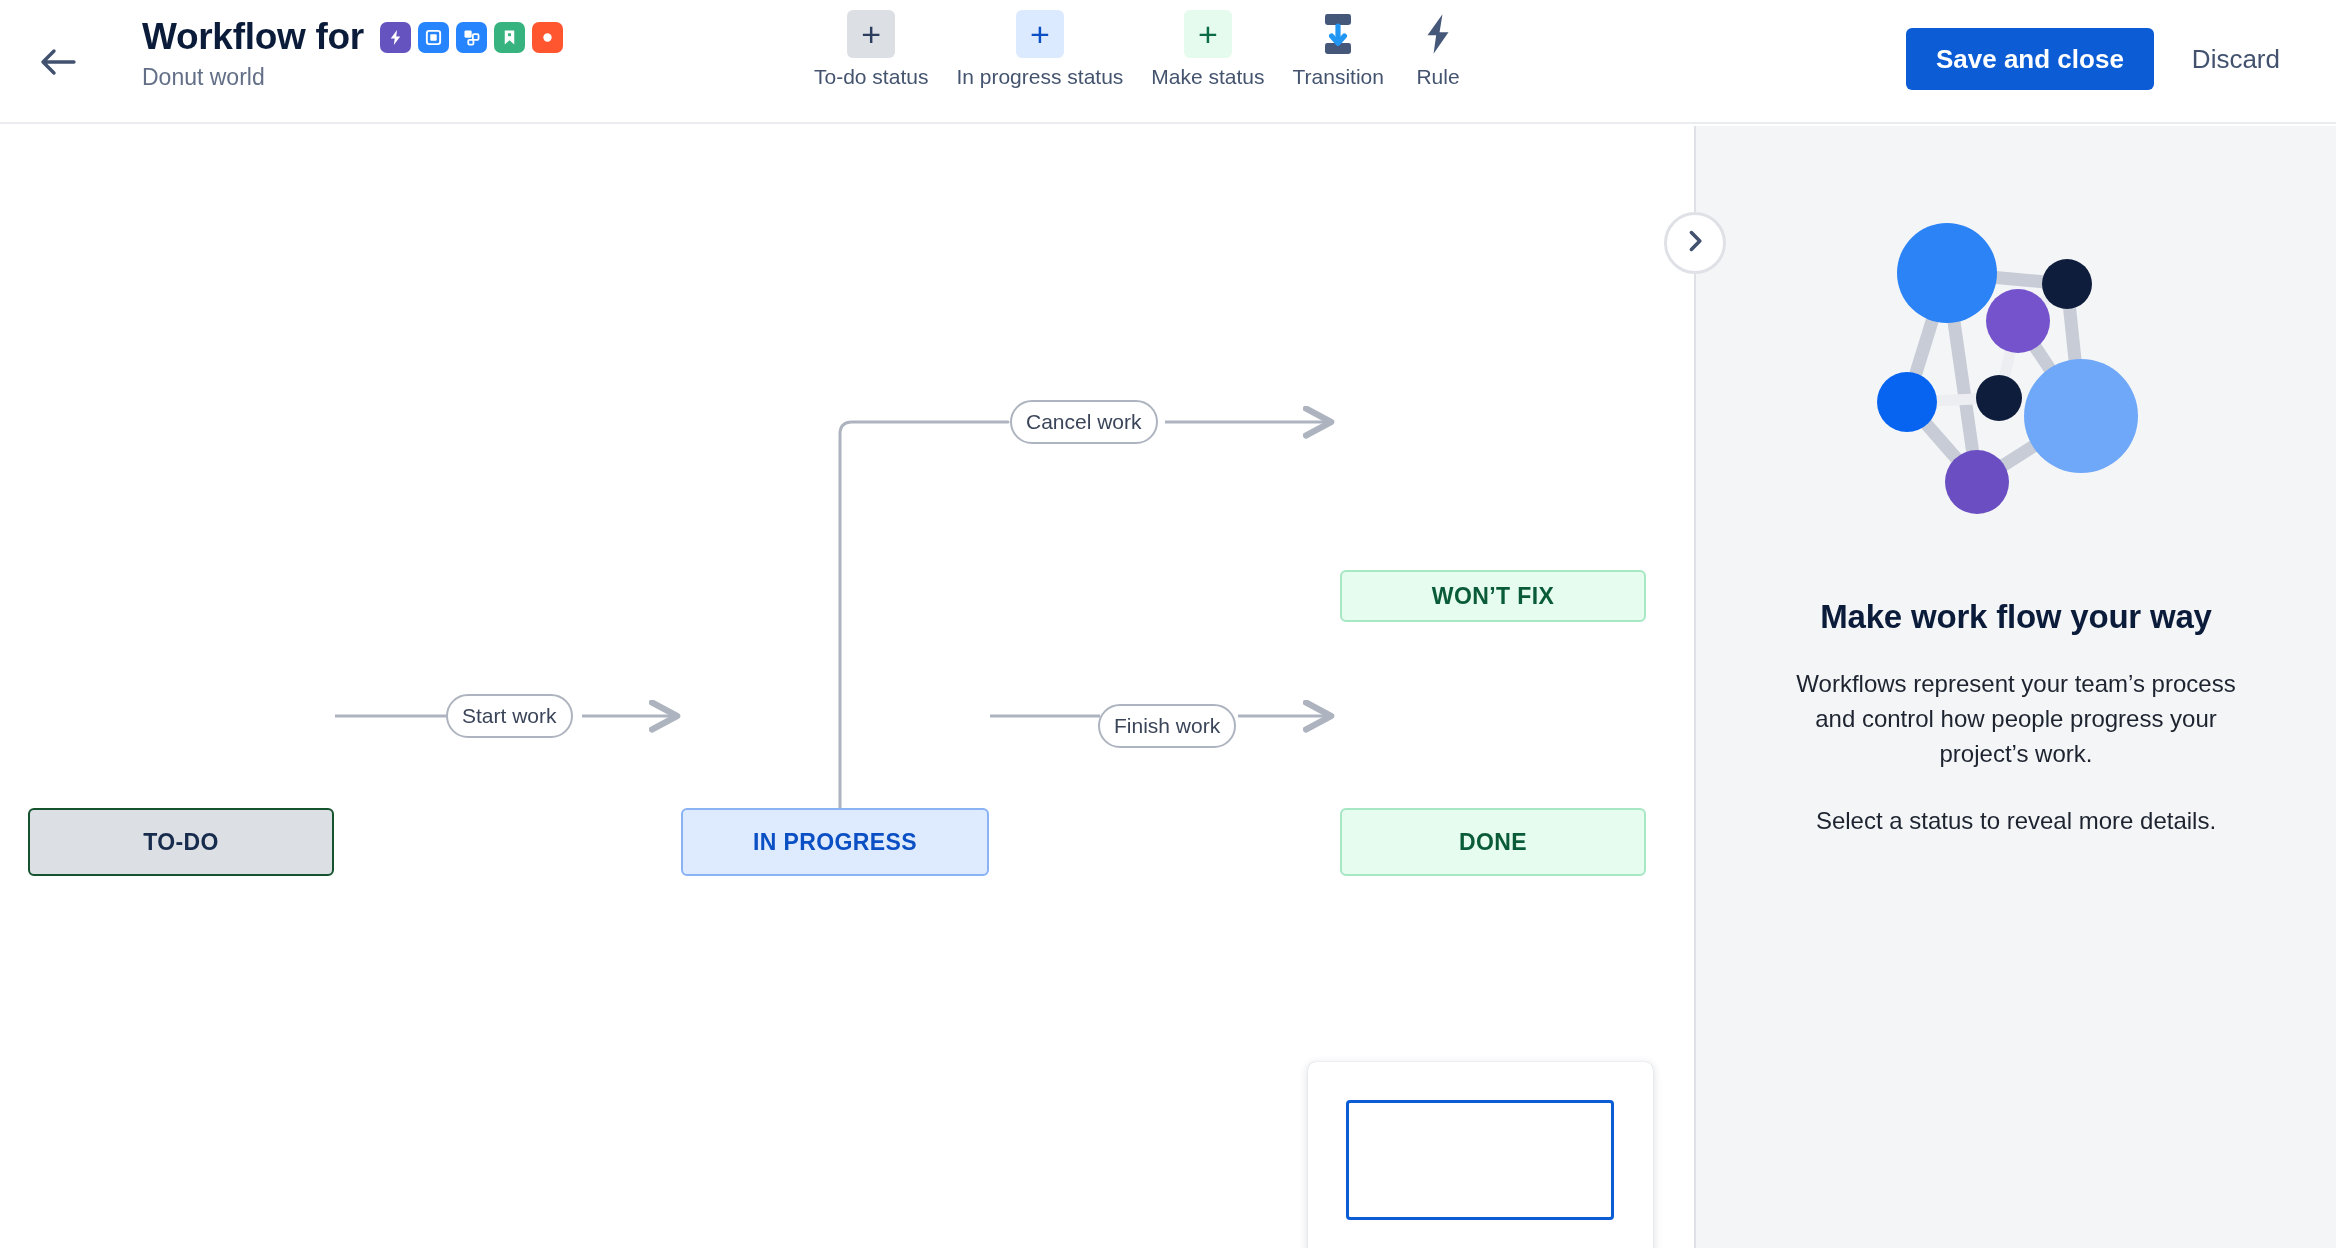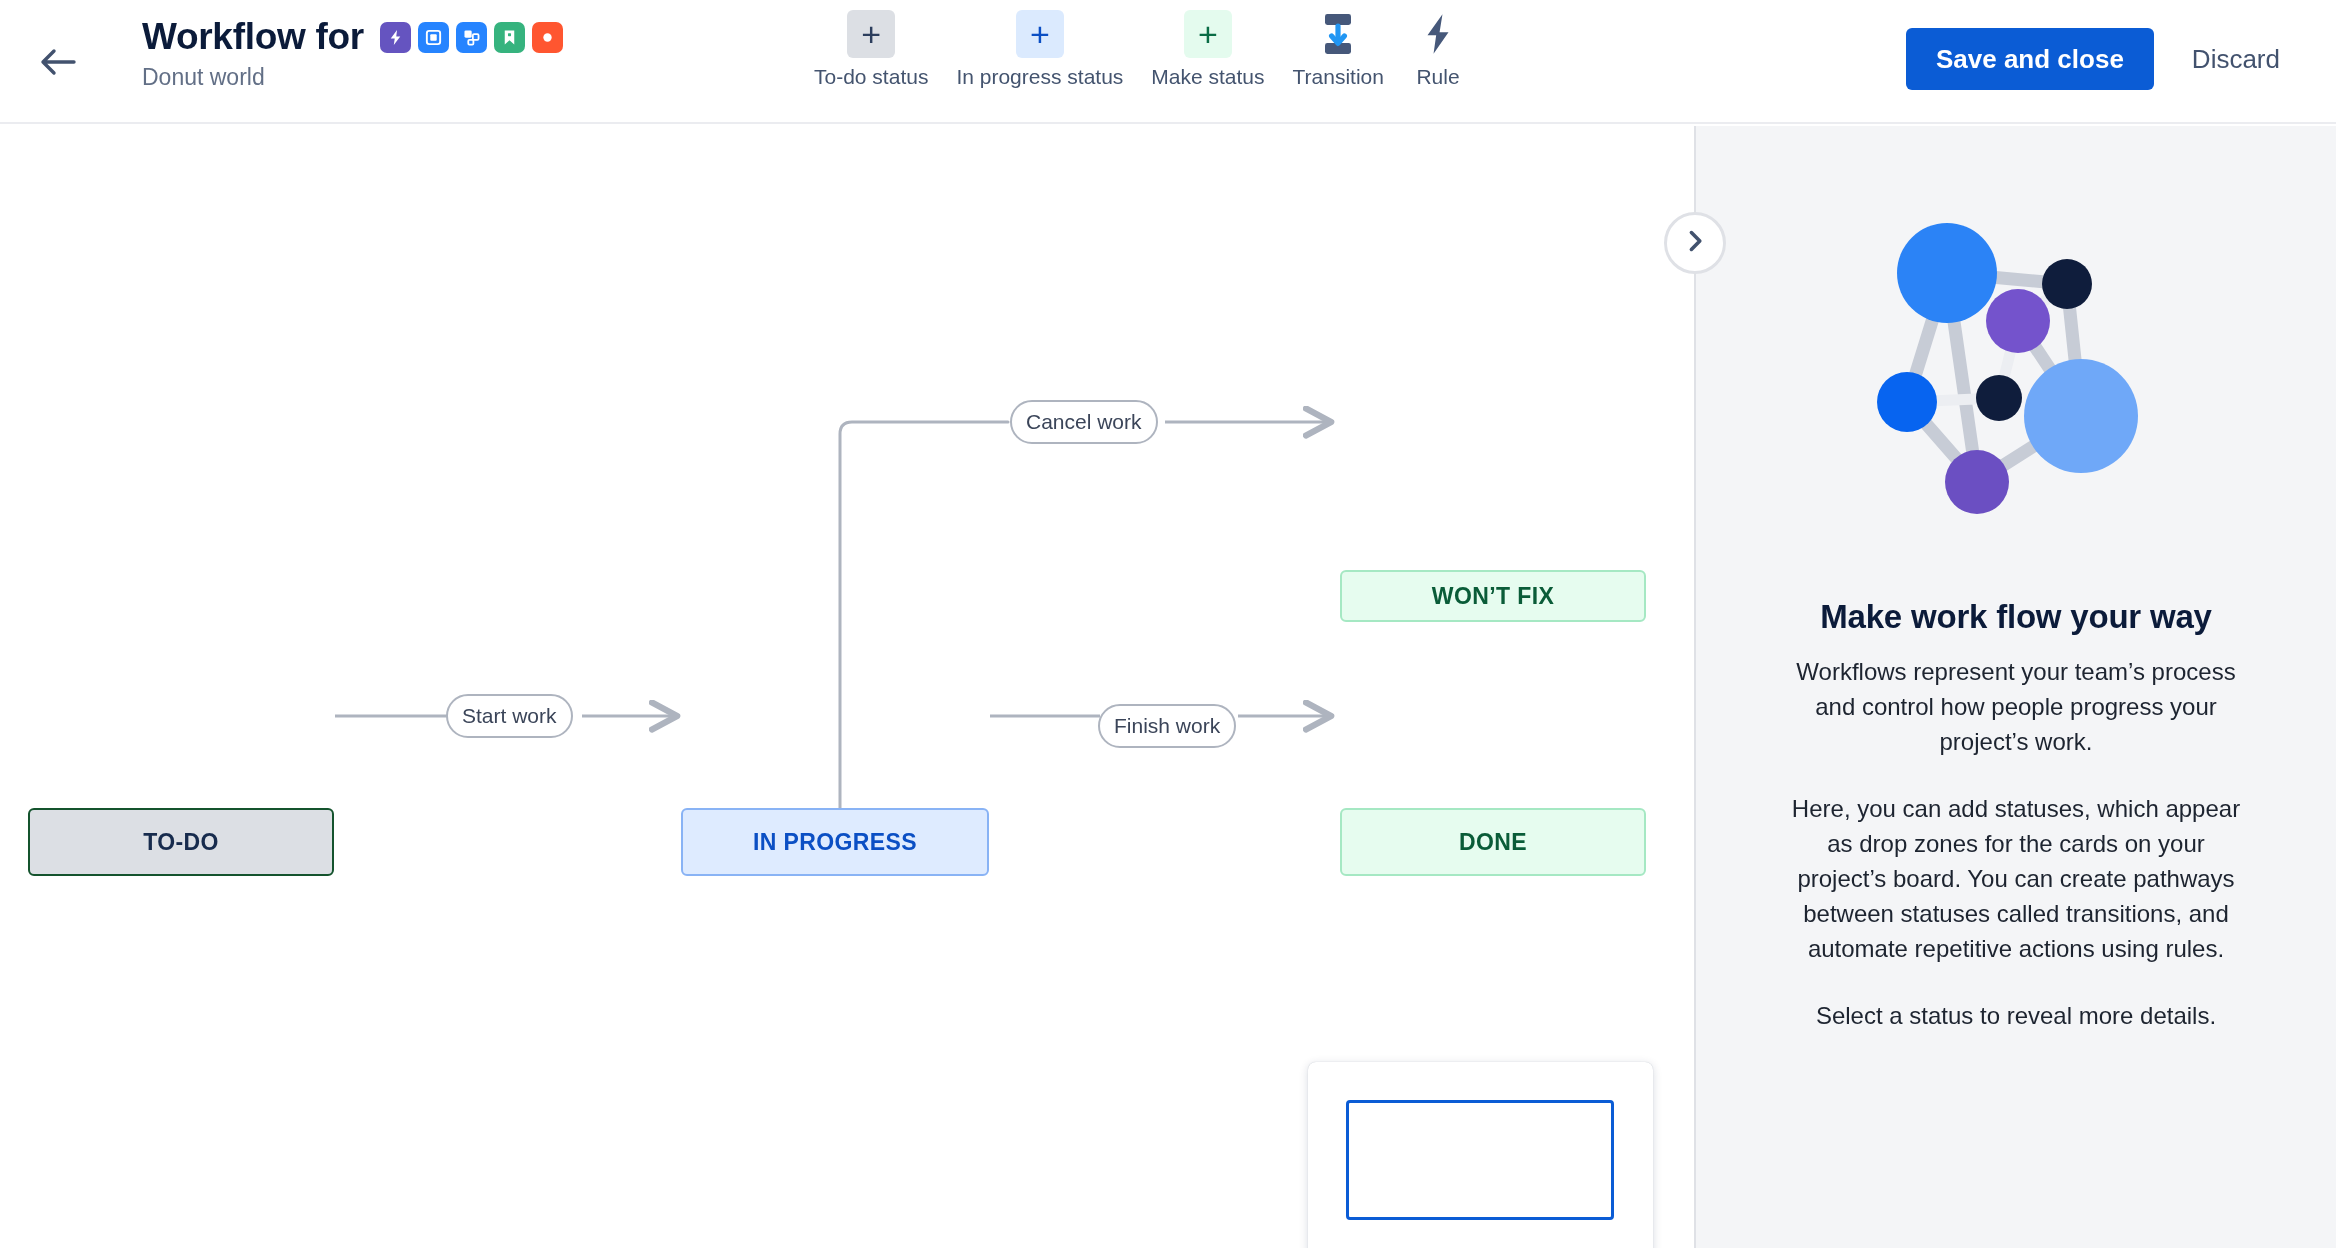--- a/index.html
+++ b/index.html
@@ -159,21 +159,21 @@
     display: flex; flex-direction: column; align-items: center;
     padding: 0 54px;
   }
   .panel-illustration { margin-top: 80px; }
   .panel-title {
     font-size: 33px; font-weight: bold; color: #0b1b3a;
     text-align: center; margin-top: 58px; letter-spacing: -0.2px;
   }
   .panel-para {
     font-size: 24px; color: #1d2430; line-height: 1.46;
-    text-align: center; margin-top: 18px; max-width: 470px;
+    text-align: center; margin-top: 30px; max-width: 470px;
   }
   .panel-para.tight { margin-top: 32px; }
 </style>
 </head>
 <body>
 
 <div class="topbar">
 
   <div class="back-btn">
     <span>
@@ -355,16 +355,15 @@
       <circle cx="56" cy="196" r="30" fill="#0764f0"></circle>
       <circle cx="148" cy="192" r="23" fill="#0f1d3c"></circle>
       <circle cx="230" cy="210" r="57" fill="#6fa8f8"></circle>
       <circle cx="126" cy="276" r="32" fill="#6b4fc2"></circle>
     </svg>
   </div>
 
   <div class="panel-title">Make work flow your way</div>
 
   <div class="panel-para">Workflows represent your team’s process and control how people progress your project’s work.</div>
-  <div class="panel-para tight">Here, you can add statuses, which appear as drop zones for the cards on your project’s board. You can create pathways between statuses called transitions, and automate repetitive actions using rules.</div>
   <div class="panel-para tight">Select a status to reveal more details.</div>
 
 </div>
 
 </body></html>

